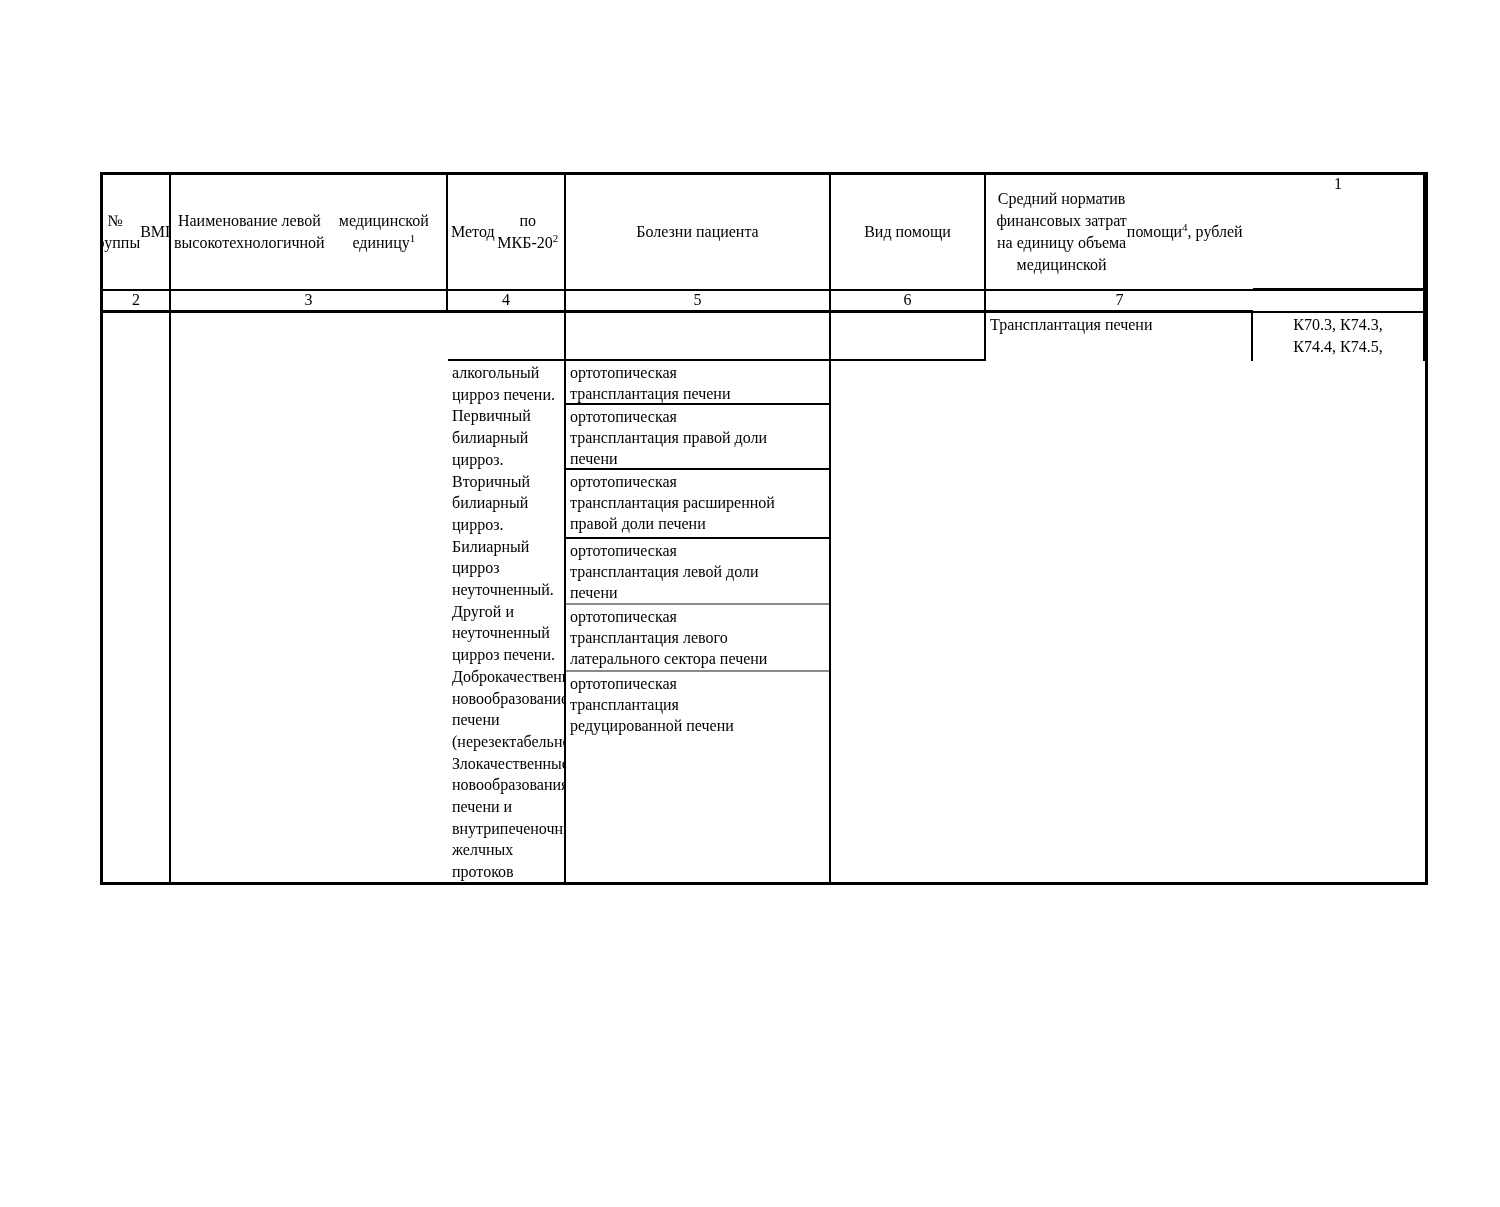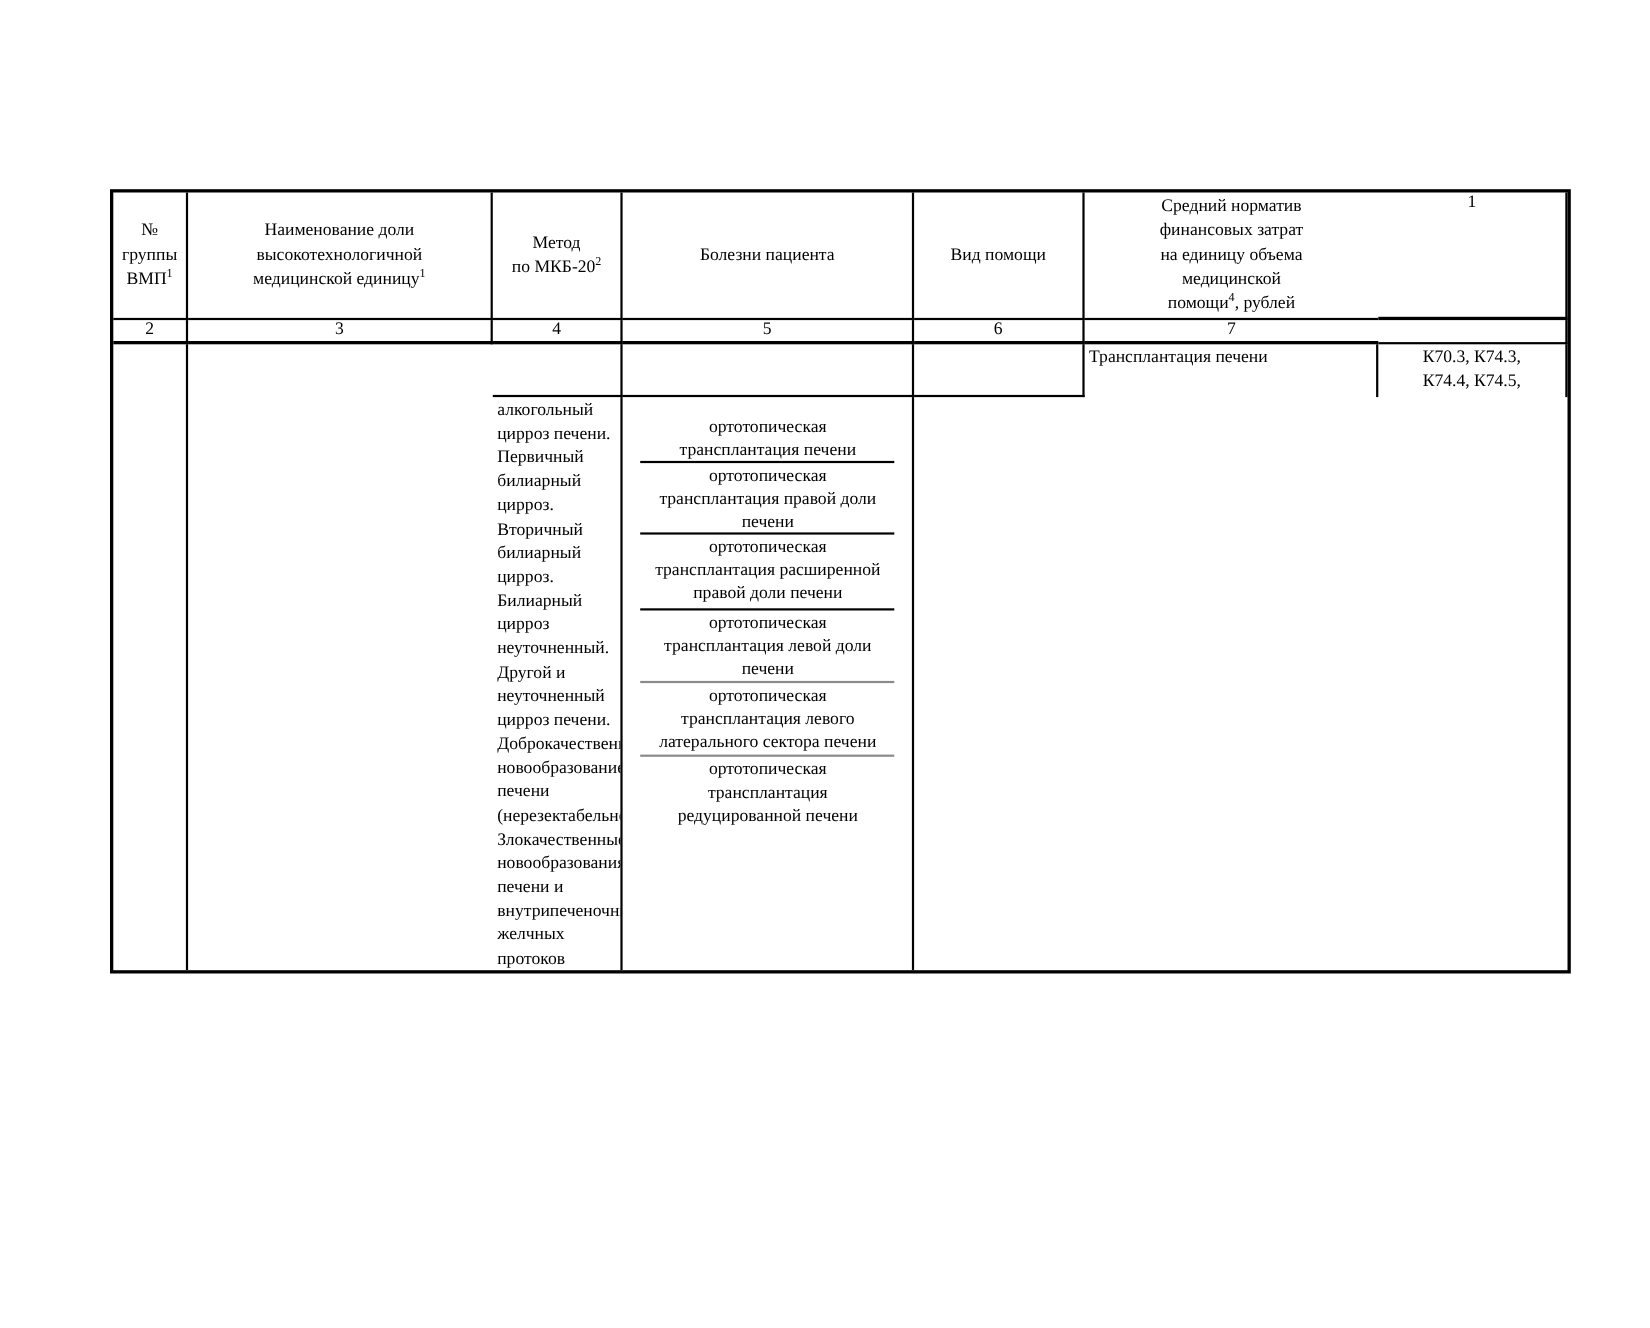--- a/index.html
+++ b/index.html
@@ -30,21 +30,21 @@
     box-sizing: border-box;
     border-right: 2px solid #000000;
     overflow: hidden;
     font-size: 16px;
   }
   .lastcol { border-right: none; }
   
   .hcell {
     border-bottom: 2px solid #000000;
     display: flex;
-    flex-direction: column;
+    flex-direction: row;
     justify-content: center;
     align-items: center;
     text-align: center;
     line-height: 22px;
     padding: 0 3px;
     white-space: pre-line;
   }
   .hcell sup { font-size: 11px; line-height: 0; }
   
   .ncell {
@@ -71,22 +71,21 @@
   .ttype {
     text-align: center;
     line-height: 22px;
     padding-top: 2px;
     white-space: pre-line;
   }
   
   .methods {
     display: flex;
     flex-direction: column;
-    padding: 16px;
-    text-align: center;
+    padding: 0;
   }
   .mrow {
     box-sizing: border-box;
     border-bottom: 2px solid #000000;
     white-space: pre-line;
     line-height: 21px;
     padding: 1px 3px 0 4px;
     overflow: hidden;
   }
   .m1 { height: 44px; }
@@ -101,21 +100,21 @@
 
 <div class="page">
   <div class="tbl">
 
     <div class="cell hcell">
       <div>№
 группы</div>
       <div><span>ВМП</span><sup>1</sup><span></span></div>
     </div>
     <div class="cell hcell">
-      <div>Наименование доли
+      <div>Наименование левой
 высокотехнологичной</div>
       <div><span>медицинской единицу</span><sup>1</sup><span></span></div>
     </div>
     <div class="cell hcell">
       <div>Метод</div>
       <div><span>по МКБ-20</span><sup>2</sup><span></span></div>
     </div>
     <div class="cell hcell">
       <div>Болезни пациента</div>
     </div>

